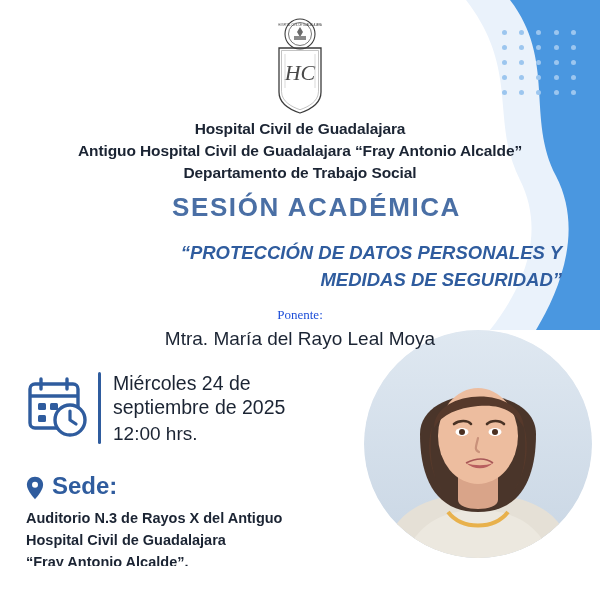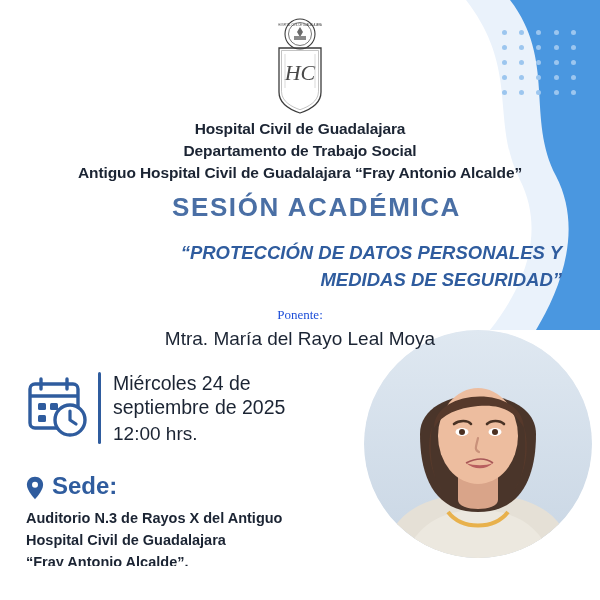--- a/index.html
+++ b/index.html
@@ -219,22 +219,22 @@
       <path d="M37 18 h12 v4 h-12 z" fill="#8a8a8a"></path>
       <path d="M22 30 h42 v44 c0,12 -12,18 -21,21 c-9,-3 -21,-9 -21,-21 z" fill="none" stroke="#3c3c3c" stroke-width="1.3"></path>
       <path d="M24.5 32.5 h37 v41 c0,10 -10.5,15.5 -18.5,18.2 c-8,-2.7 -18.5,-8.2 -18.5,-18.2 z" fill="#ffffff" stroke="#9a9a9a" stroke-width="0.6"></path>
       <text x="43" y="62" font-size="22" fill="#4a4a4a" text-anchor="middle" font-family="'Liberation Serif', serif" font-style="italic">HC</text>
       <path d="M28 36 v34 M58 36 v34" stroke="#cfcfcf" stroke-width="0.8"></path>
     </svg>
   </div>
 
   <div class="header">
     <div>Hospital Civil de Guadalajara</div>
+    <div>Antiguo Hospital Civil de Guadalajara “Fray Antonio Alcalde”</div>
     <div>Departamento de Trabajo Social</div>
-    <div>Antiguo Hospital Civil de Guadalajara “Fray Antonio Alcalde”</div>
   </div>
 
   <div class="sesion">SESIÓN ACADÉMICA</div>
 
   <div class="tema">
     <div>“PROTECCIÓN DE DATOS PERSONALES Y</div>
     <div>MEDIDAS DE SEGURIDAD”</div>
   </div>
 
   <div class="ponente">

